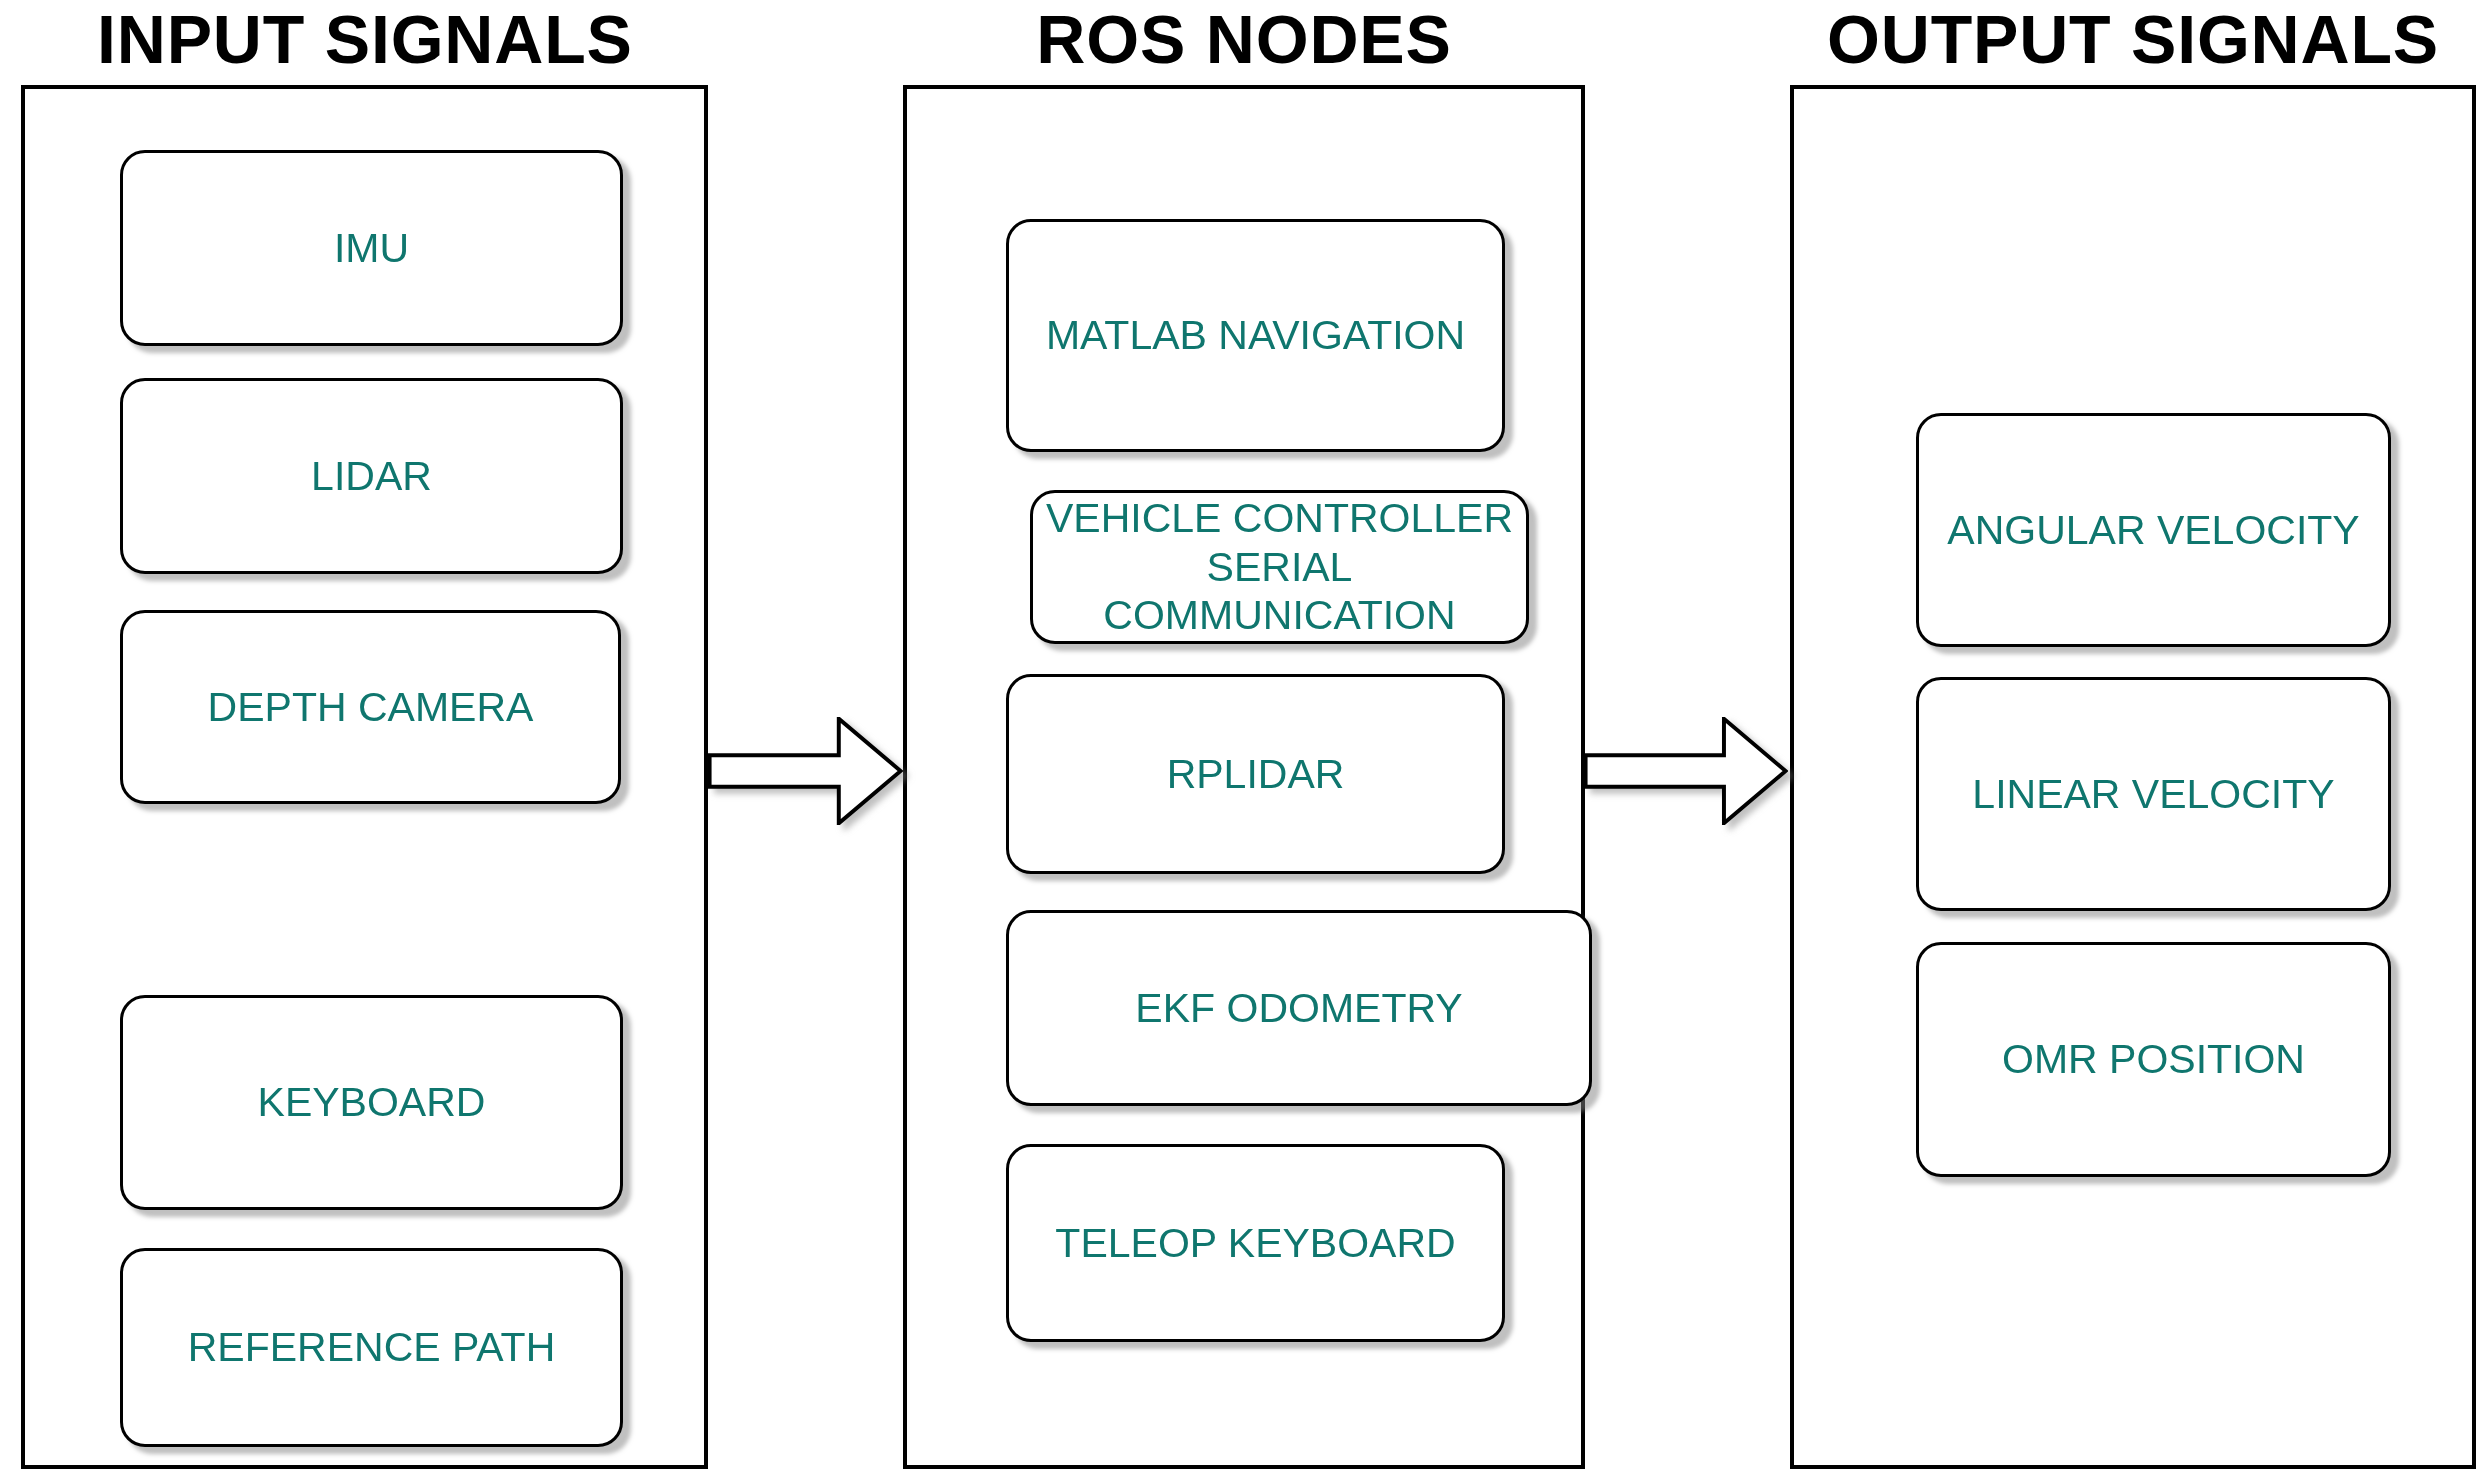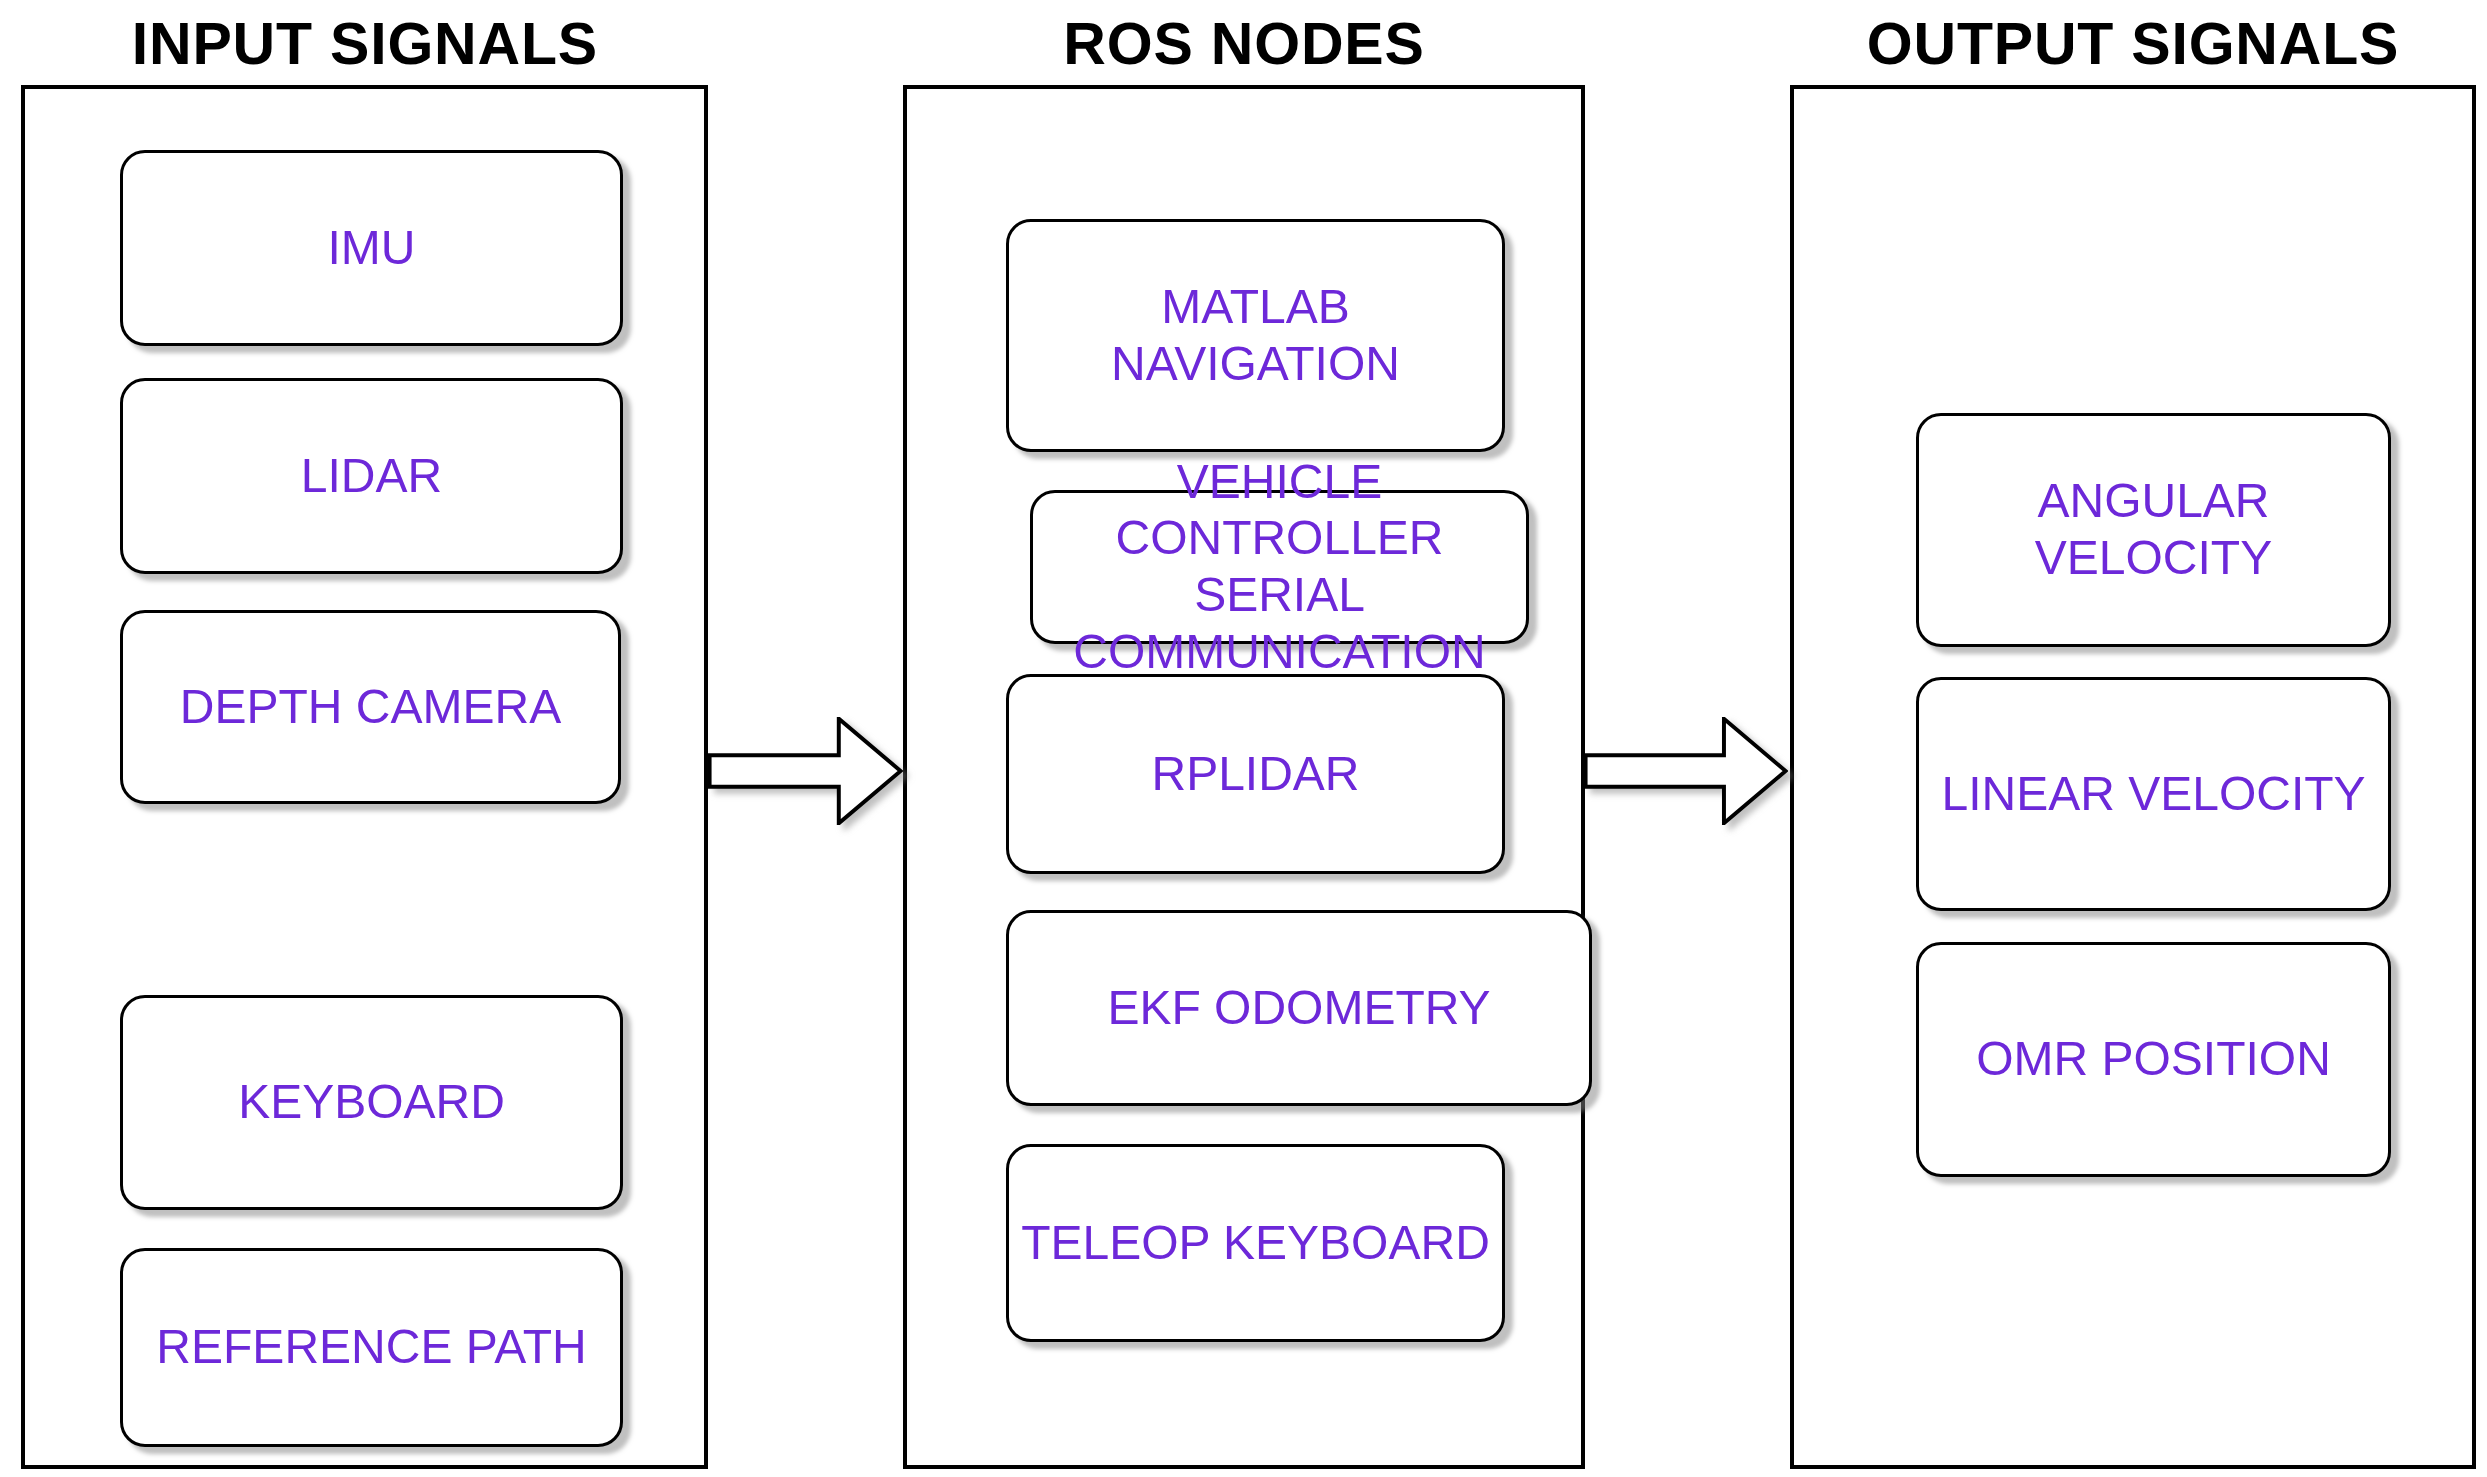--- a/index.html
+++ b/index.html
@@ -19,21 +19,21 @@
     position: absolute;
     inset: 0;
   }
   .col-title {
     position: absolute;
     top: 0;
     height: 78px;
     display: flex;
     align-items: flex-end;
     justify-content: center;
-    font-size: 59px;
+    font-size: 68px;
     font-weight: 700;
     letter-spacing: 0.8px;
     white-space: nowrap;
     color: #000000;
   }
   .col-frame {
     position: absolute;
     top: 85px;
     height: 1384px;
     border: 4.7px solid #000000;
@@ -47,24 +47,24 @@
     background: #ffffff;
     box-sizing: border-box;
     display: flex;
     align-items: center;
     justify-content: center;
     text-align: center;
     padding: 0 8px;
     box-shadow: 7.1px 6.3px 4.7px rgba(130,130,130,0.5);
   }
   .node-label {
-    font-size: 48px;
+    font-size: 41px;
     font-weight: 400;
     line-height: 1.18;
-    color: #6d28d9;
+    color: #0f766e;
   }
   .flow-arrow {
     position: absolute;
     filter: drop-shadow(6.3px 5.5px 3.2px rgba(130,130,130,0.5));
   }
 </style>
 </head>
 <body>
 
 <div class="diagram">

